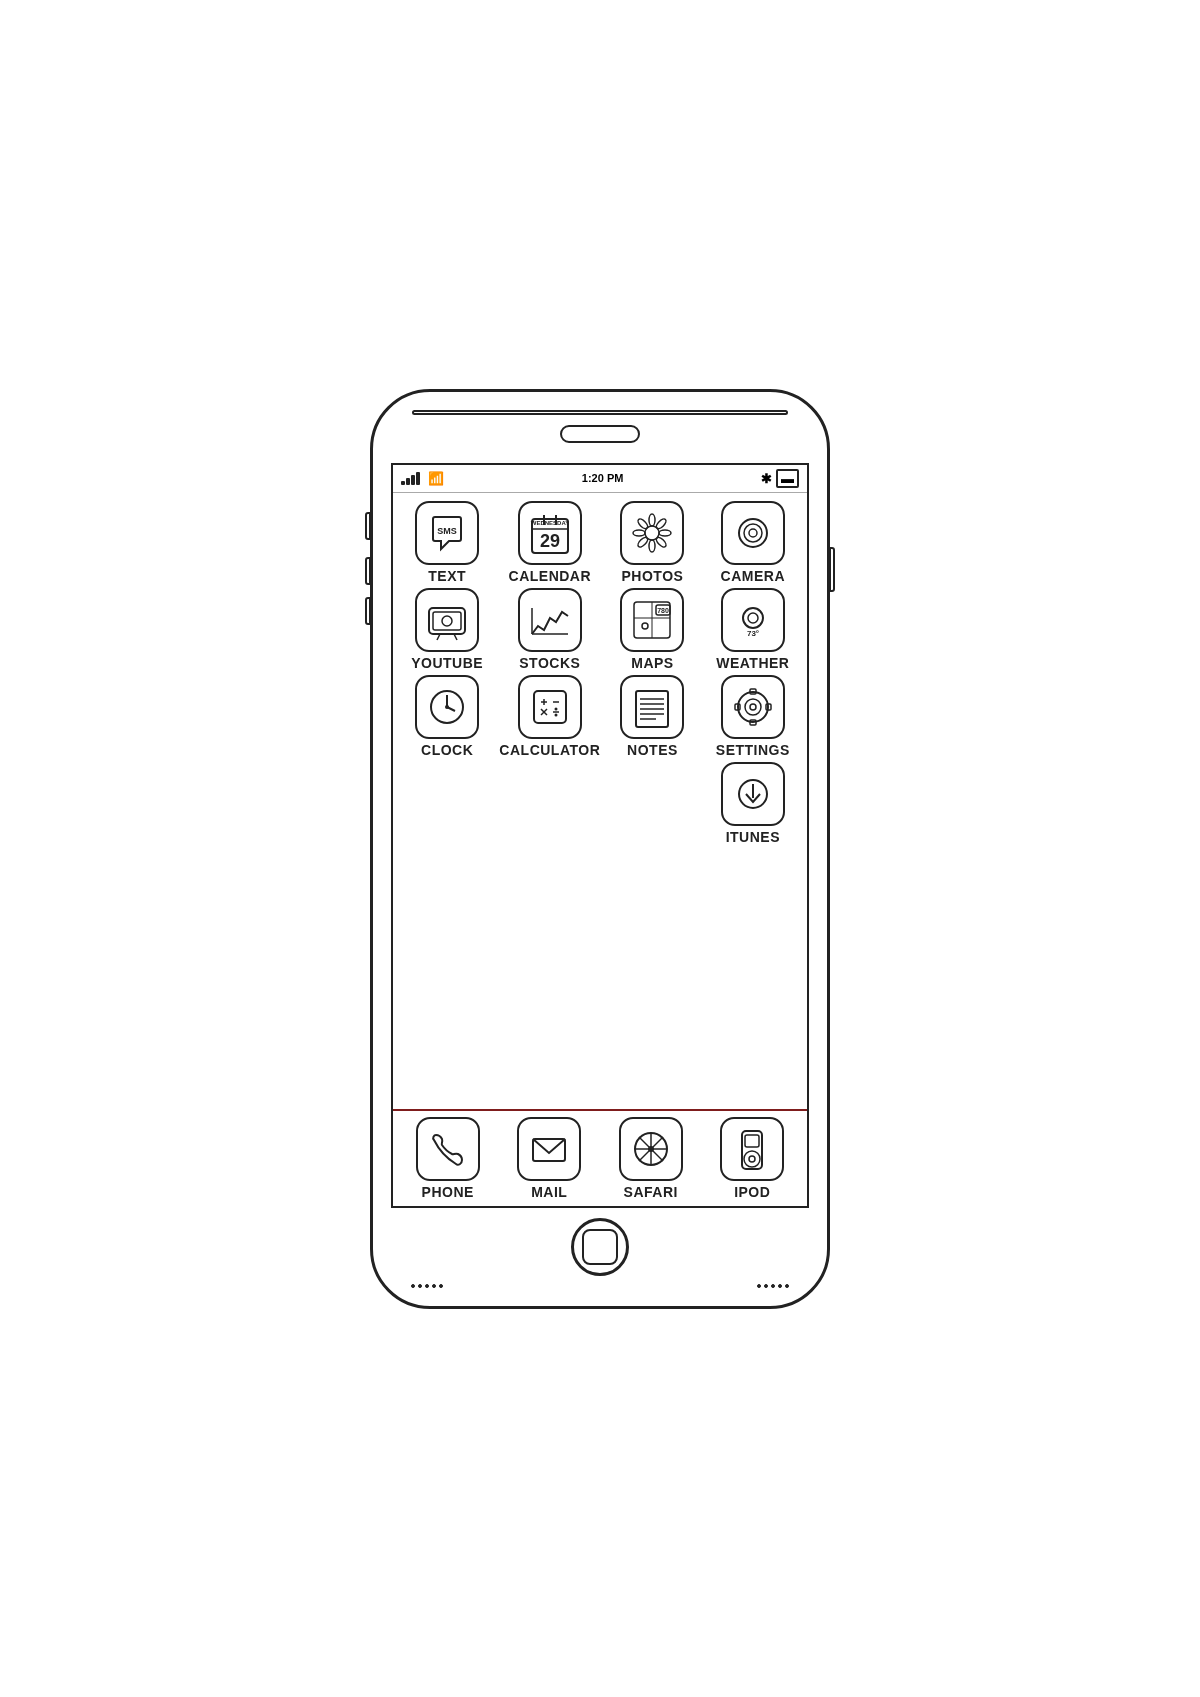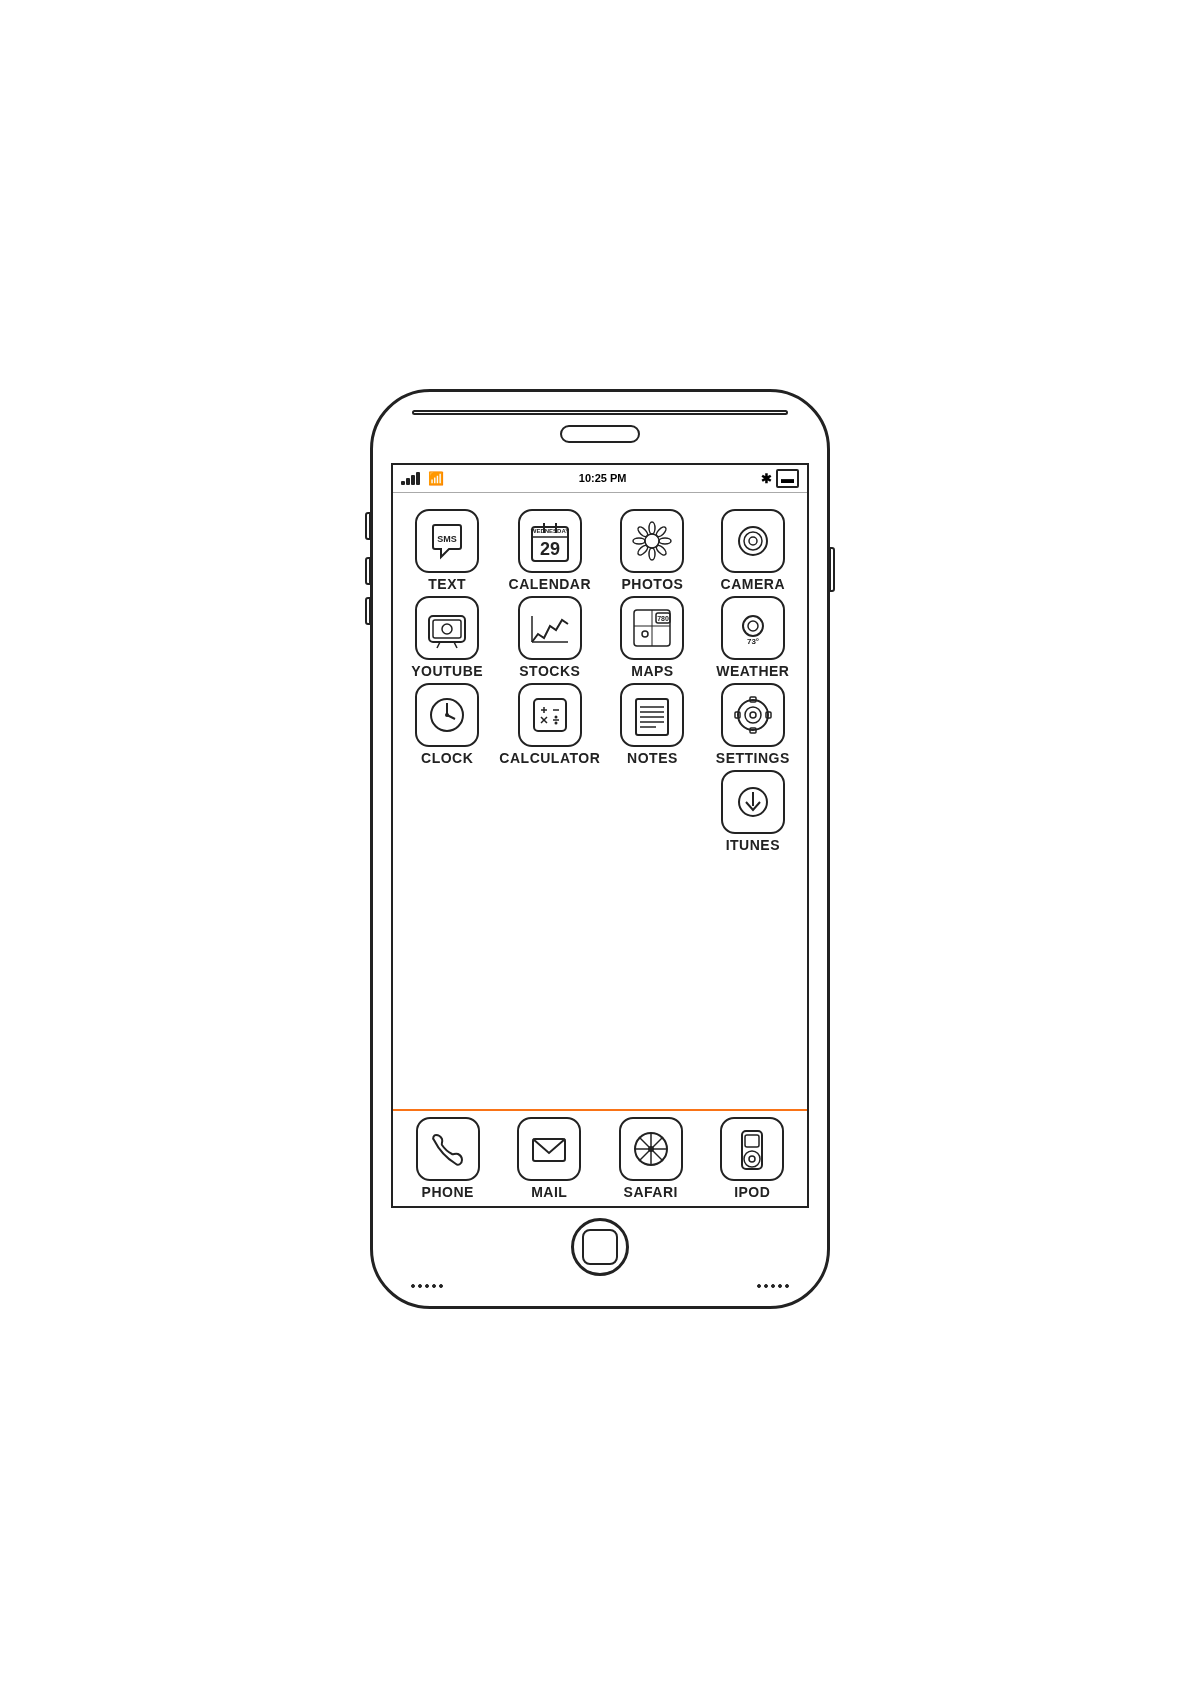--- a/index.html
+++ b/index.html
@@ -149,21 +149,21 @@
       font-size: 12px;
     }
 
     
     .app-grid {
       flex: 1;
       display: grid;
       grid-template-columns: repeat(4, 1fr);
       grid-template-rows: repeat(4, auto);
       gap: 4px;
-      padding: 16px 6px;
+      padding: 8px 6px;
       align-content: start;
     }
 
     .app-item {
       display: flex;
       flex-direction: column;
       align-items: center;
       cursor: pointer;
     }
 
@@ -184,21 +184,21 @@
       font-size: 14px;
       font-weight: bold;
       text-transform: uppercase;
       margin-top: 3px;
       letter-spacing: 0.5px;
       color: #222;
     }
 
     
     .dock {
-      border-top: 2px solid #f97316;
+      border-top: 2px solid #7f1d1d;
       display: grid;
       grid-template-columns: repeat(4, 1fr);
       padding: 6px 6px;
       gap: 4px;
     }
 
     
     .phone-bottom {
       width: 100%;
       display: flex;
@@ -269,21 +269,21 @@
     <div class="status-bar">
       <div class="status-left">
         <div class="signal-bars">
           <div class="bar" style="height:4px"></div>
           <div class="bar" style="height:7px"></div>
           <div class="bar" style="height:10px"></div>
           <div class="bar" style="height:13px"></div>
         </div>
         <span class="wifi-icon">📶</span>
       </div>
-      <div class="status-center">10:25 PM</div>
+      <div class="status-center">1:20 PM</div>
       <div class="status-right">
         <span style="font-size:13px;">✱</span>
         <span style="font-size:13px; border:2px solid #222; padding:0 3px; border-radius:2px; position:relative;">▬</span>
       </div>
     </div>
 
     <div class="app-grid">
 
       <div class="app-item">
         <div class="app-icon">

